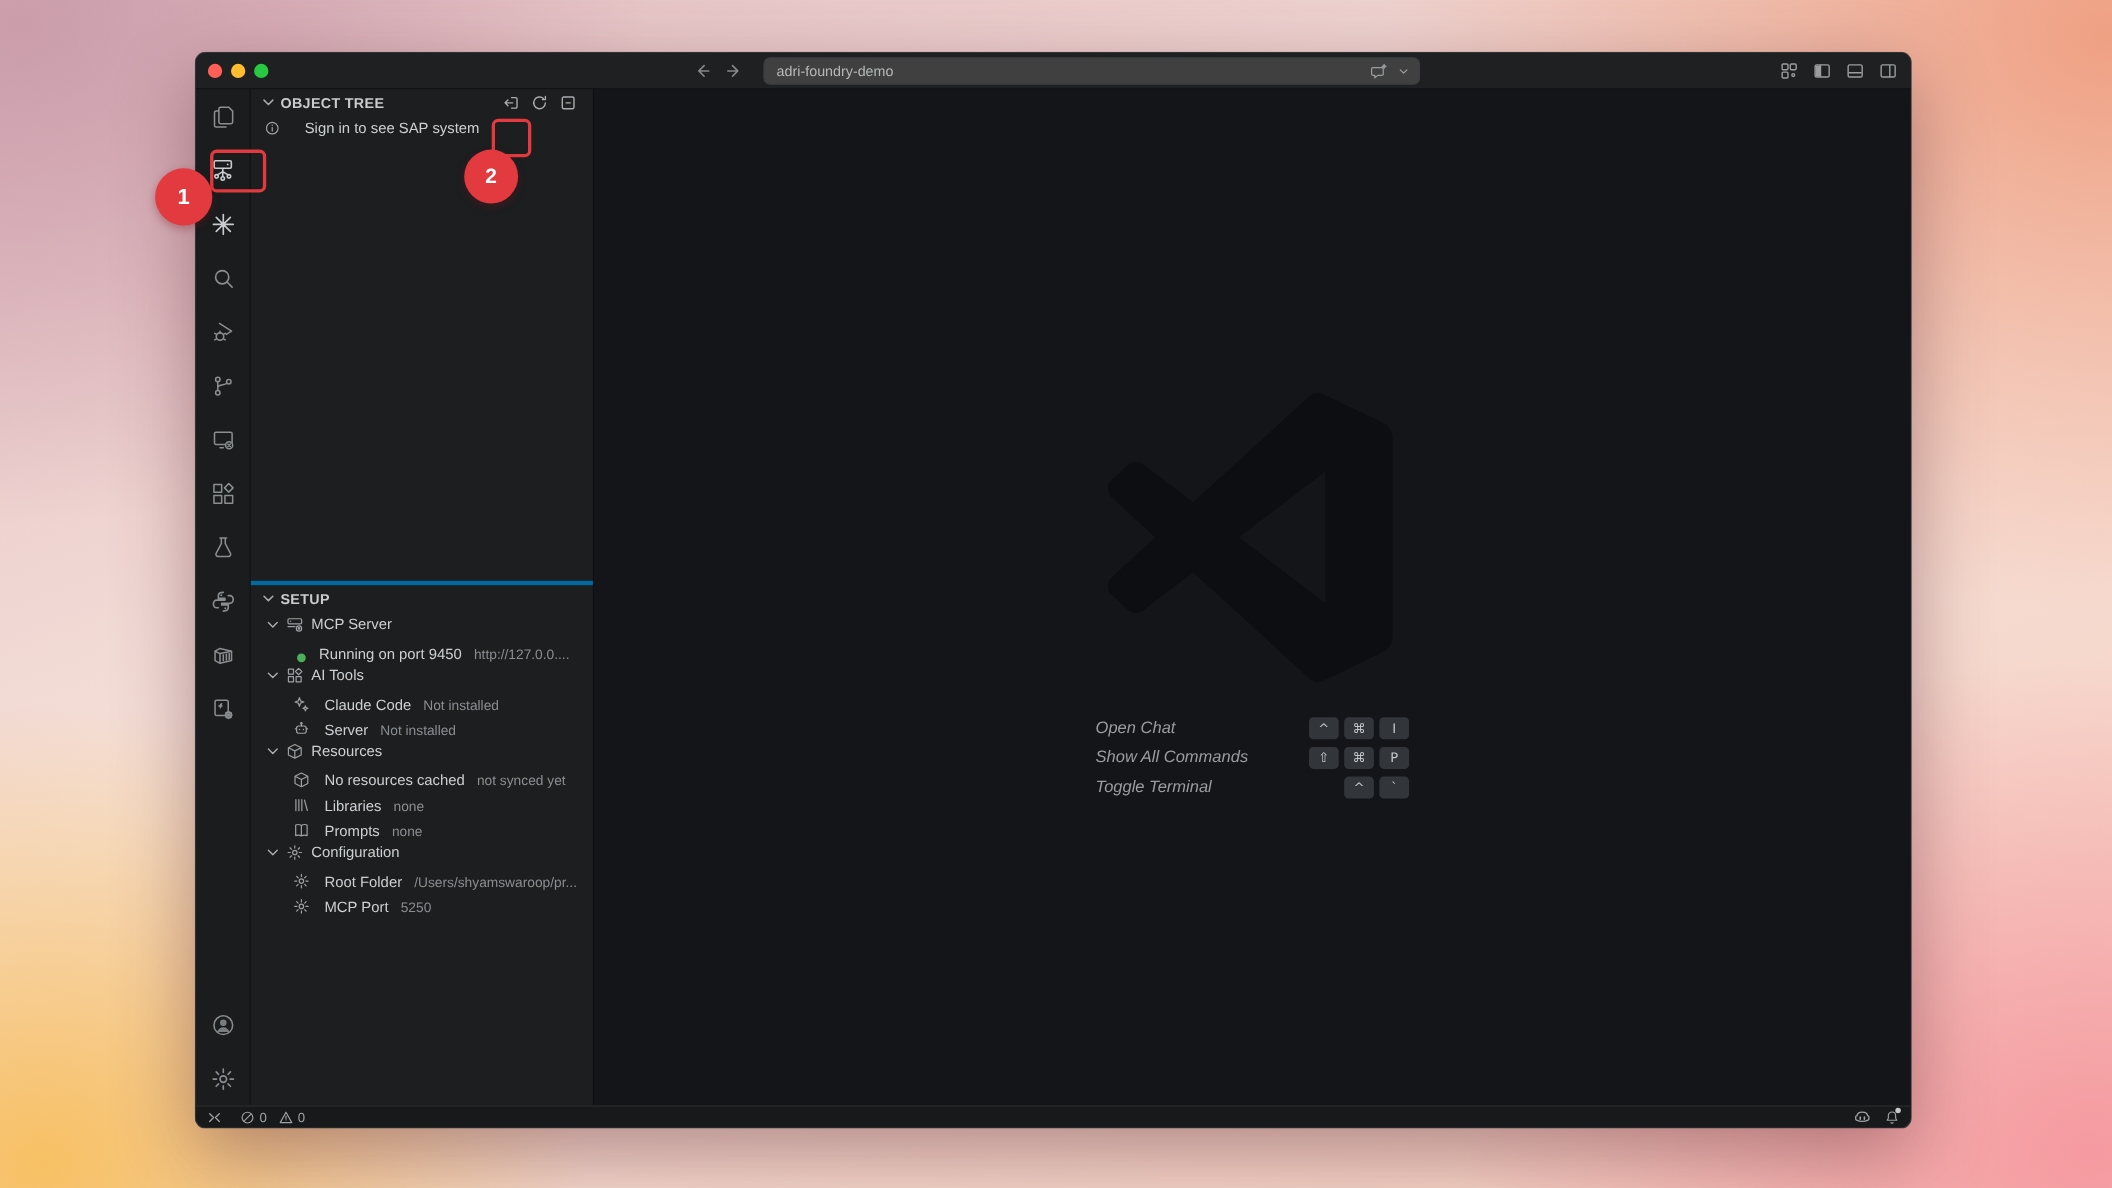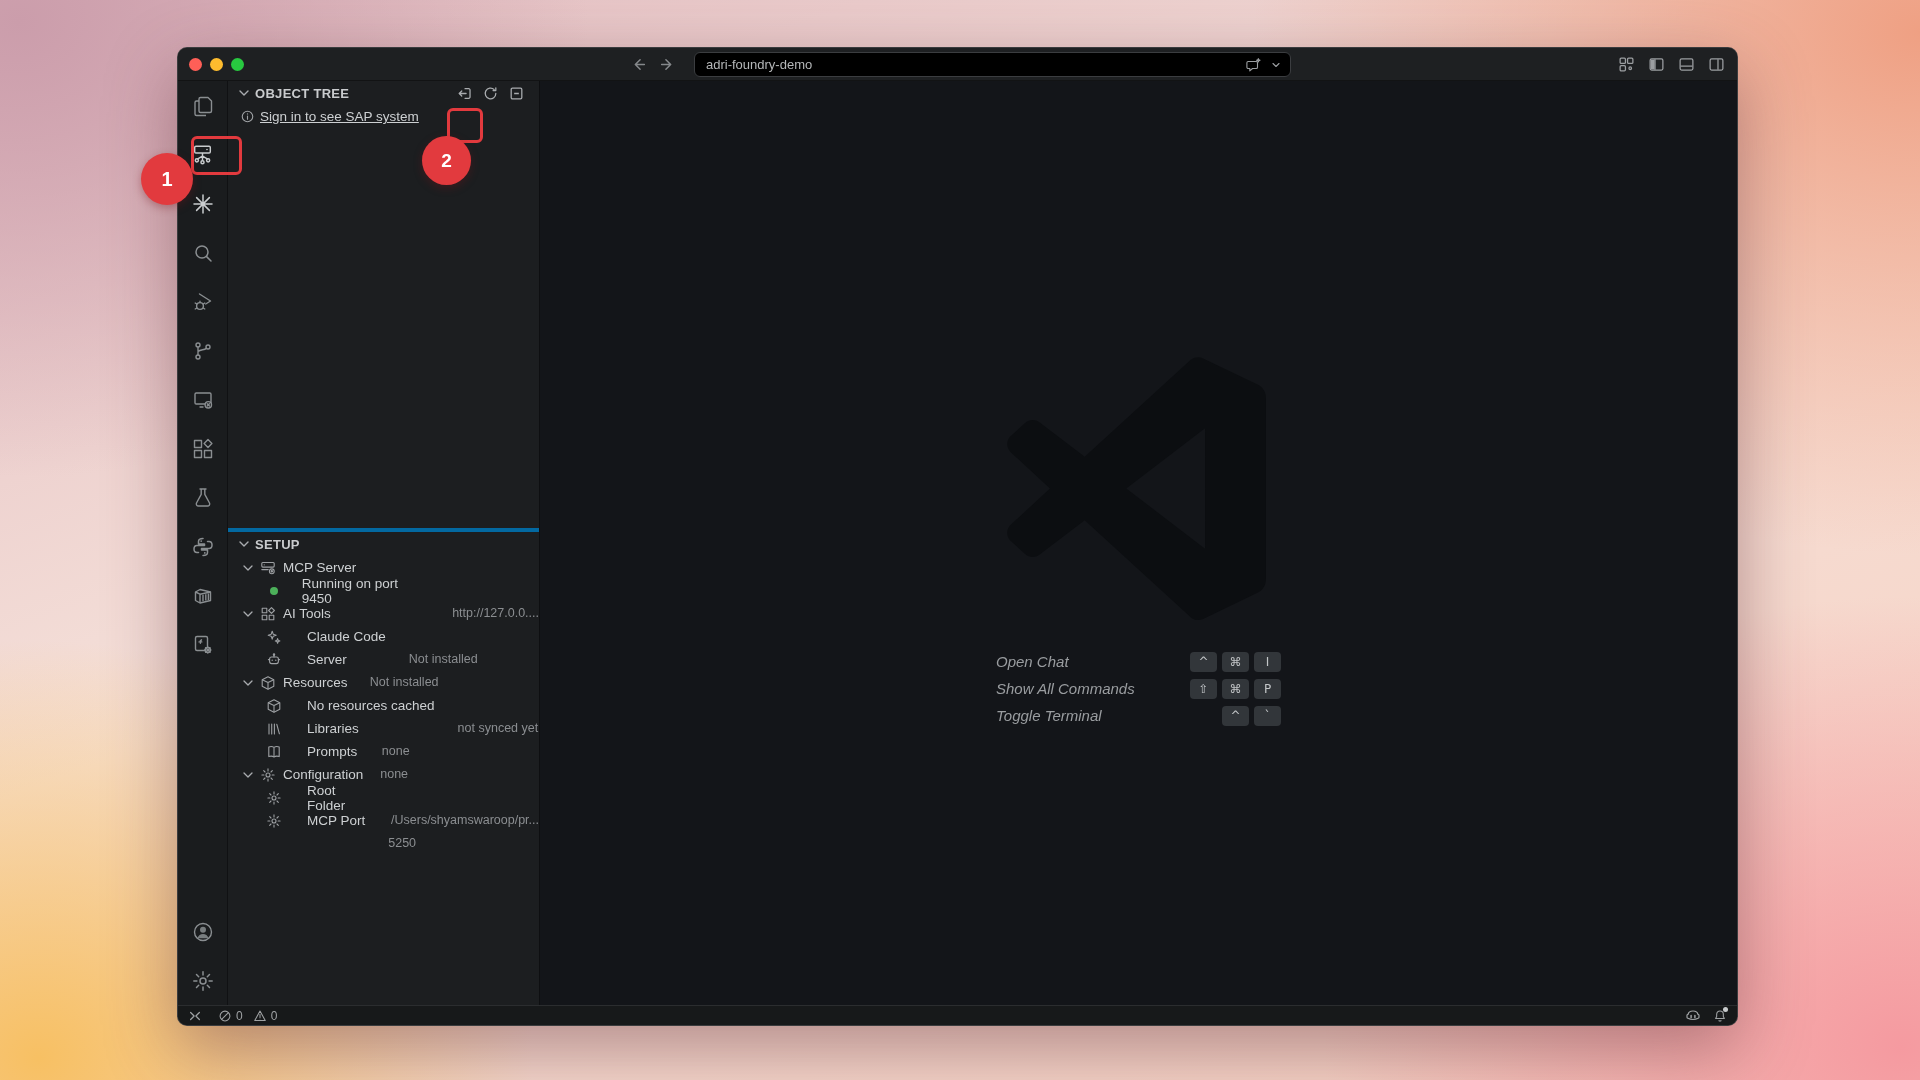--- a/index.html
+++ b/index.html
@@ -25,21 +25,21 @@
   }
 
   
   .titlebar { position:relative; height:33px; flex:0 0 33px; background:#1e2022; border-bottom:1px solid #121314; }
   .traffic { position:absolute; left:11px; top:10px; display:flex; gap:8px; }
   .traffic span { width:13px; height:13px; border-radius:50%; display:block; }
   .tl-close { background:#ff5f57; } .tl-min { background:#febc2e; } .tl-zoom { background:#28c840; }
   .nav-arrows { position:absolute; left:452px; top:0; height:33px; display:flex; align-items:center; gap:12px; color:#85888b; }
   .cmd-center {
     position:absolute; left:516px; top:4px; width:597px; height:25px;
-    background:#000000; border:1px solid #3b3d40; border-radius:6px;
+    background:#404040; border:1px solid #3b3d40; border-radius:6px;
     display:flex; align-items:center; padding:0 8px 0 11px; color:#b5b7b9; font-size:13px;
   }
   .cmd-center .grow { flex:1; }
   .cmd-right { display:flex; align-items:center; gap:9px; color:#9b9ea1; }
   .layout-controls { position:absolute; right:12px; top:0; height:33px; display:flex; align-items:center; gap:13px; color:#9b9ea1; }
 
   
   .main { flex:1; display:flex; min-height:0; }
 
   
@@ -50,24 +50,24 @@
 
   
   .sidebar { width:312px; flex:0 0 312px; background:#1c1e20; border-right:1px solid #0e0f11; display:flex; flex-direction:column; font-size:13.5px; color:#cdd0d2; }
   .sb-title { height:32px; flex:0 0 32px; display:flex; align-items:center; padding:0 16px 0 23px; }
   .sb-title .label { font-size:11.5px; letter-spacing:.4px; color:#bbbdbf; flex:1; }
   .sec-header { height:24px; flex:0 0 24px; display:flex; align-items:center; padding-left:8px; gap:3px; }
   .sec-header .label { font-size:13px; font-weight:bold; letter-spacing:.3px; color:#c9cbcd; flex:1; }
   .ot-actions { display:flex; align-items:center; gap:9px; padding-right:14px; color:#a9acaf; }
   .row { height:23px; flex:0 0 23px; display:flex; align-items:center; }
   .row .val { margin-left:7px; font-size:12.5px; color:#8b8e91; white-space:nowrap;margin-top:45px; }
-  .row.signin { padding-left:12px; gap:5px;text-decoration:underline; }
+  .row.signin { padding-left:12px; gap:22px; }
   .row.lvl1 { padding-left:12px; gap:2px; }
   .row.lvl1 .tree-ic { margin:0 5px 0 2px; }
-  .row.lvl2 { padding-left:38px; gap:16px; }
+  .row.lvl2 { padding-left:38px; gap:4px;align-items:flex-end; }
   .row.lvl2 .tree-ic { margin-right:9px; }
   .ot-spacer { flex:0 0 400px; }
   .setup-sec { border-top:4px solid #0369a1; }
   .chev { color:#a9acaf; display:flex; }
   .tree-ic { color:#9da0a3; display:flex; }
   .dot-green { width:8px; height:8px; border-radius:50%; background:#4cb05a; margin:0 8px 0 4px; }
 
   
   .editor { flex:1; background:#131519; display:flex; flex-direction:column; align-items:center; padding-top:275px; min-width:0; }
   .vs-logo { width:265px; height:265px; flex:0 0 265px; }

